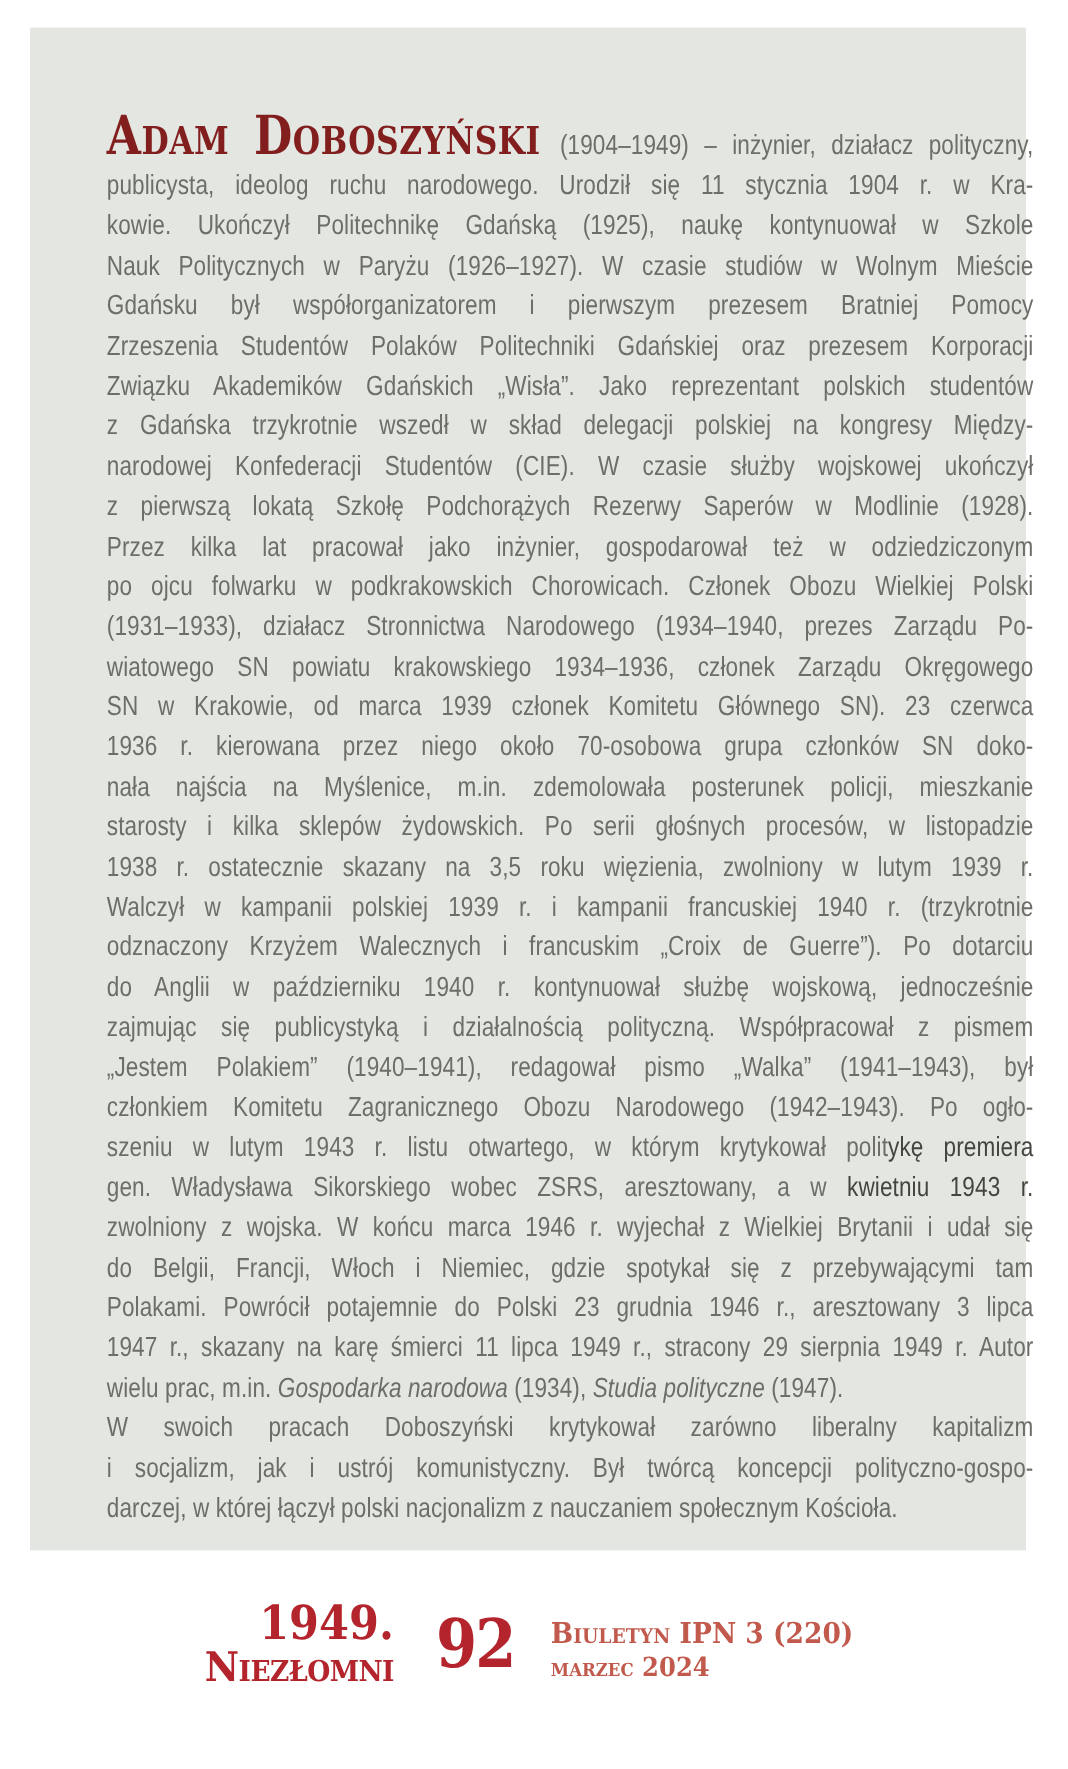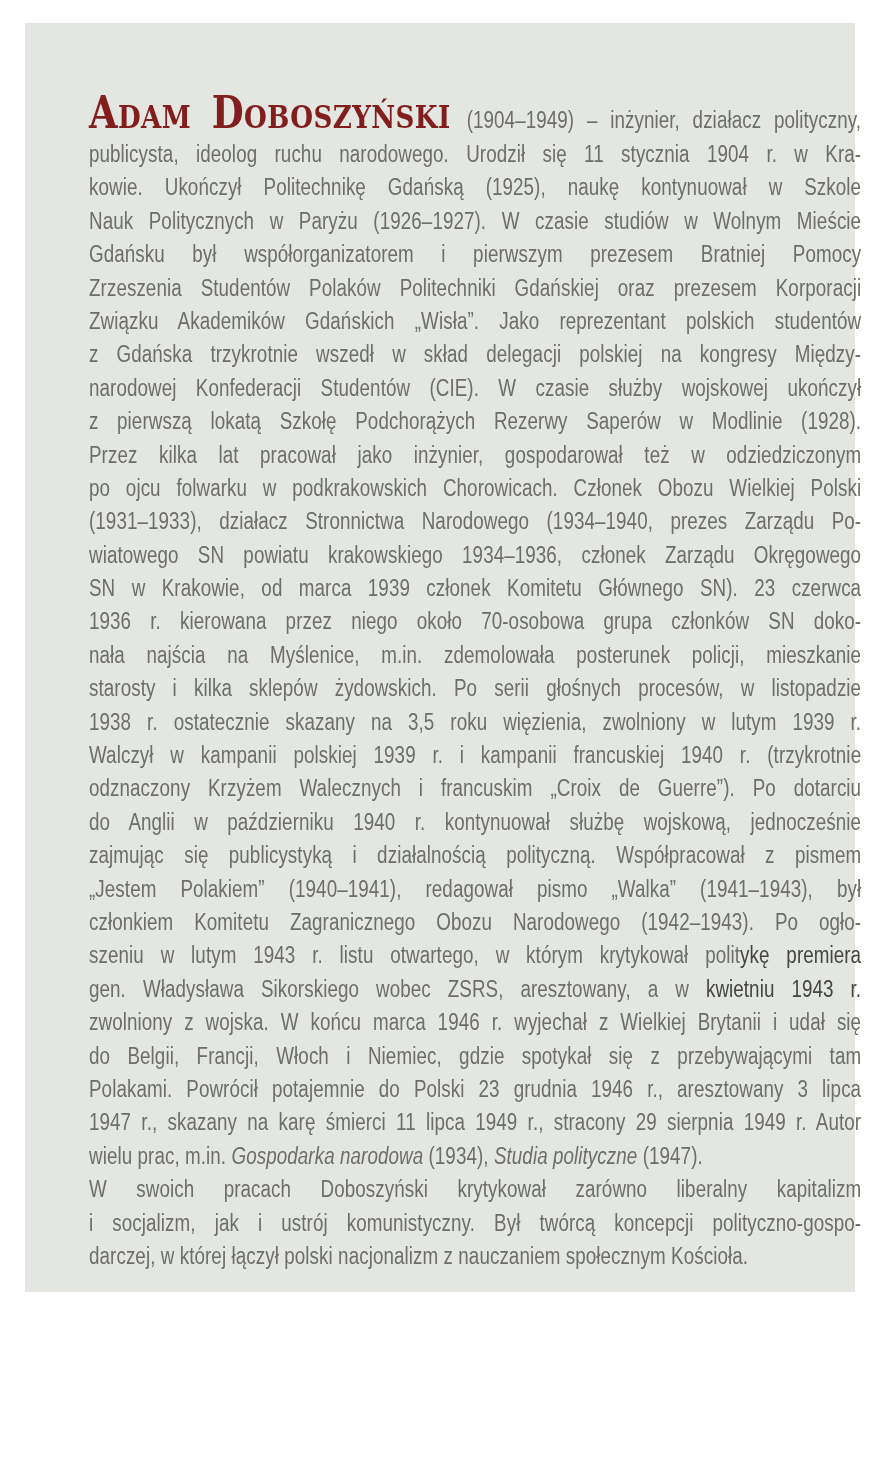--- a/index.html
+++ b/index.html
@@ -92,14 +92,25 @@
         <div class="line"><span class="s-n">do Belgii, Francji, Włoch i Niemiec, gdzie spotykał się z przebywającymi tam</span></div>
         <div class="line"><span class="s-n">Polakami. Powrócił potajemnie do Polski 23 grudnia 1946 r., aresztowany 3 lipca</span></div>
         <div class="line"><span class="s-n">1947 r., skazany na karę śmierci 11 lipca 1949 r., stracony 29 sierpnia 1949 r. Autor</span></div>
         <div class="line end"><span class="s-n">wielu prac, m.in. </span><span class="s-i">Gospodarka narodowa</span><span class="s-n"> (1934), </span><span class="s-i">Studia polityczne</span><span class="s-n"> (1947).</span></div>
         <div class="line"><span class="s-n">W swoich pracach Doboszyński krytykował zarówno liberalny kapitalizm</span></div>
         <div class="line"><span class="s-n">i socjalizm, jak i ustrój komunistyczny. Był twórcą koncepcji polityczno-gospo-</span></div>
         <div class="line end"><span class="s-n">darczej, w której łączył polski nacjonalizm z nauczaniem społecznym Kościoła.</span></div>
       </div>
   </div>
 
+  <div class="footer">
+    <div class="series">
+      <div class="s1">1949.</div>
+      <div class="s2">Niezłomni</div>
+    </div>
+    <div class="pagenum">92</div>
+    <div class="journal">
+      <div class="j1">Biuletyn IPN 3 (220)</div>
+      <div class="j2">marzec 2024</div>
+    </div>
+  </div>
 
 </div>
 
 </body></html>

